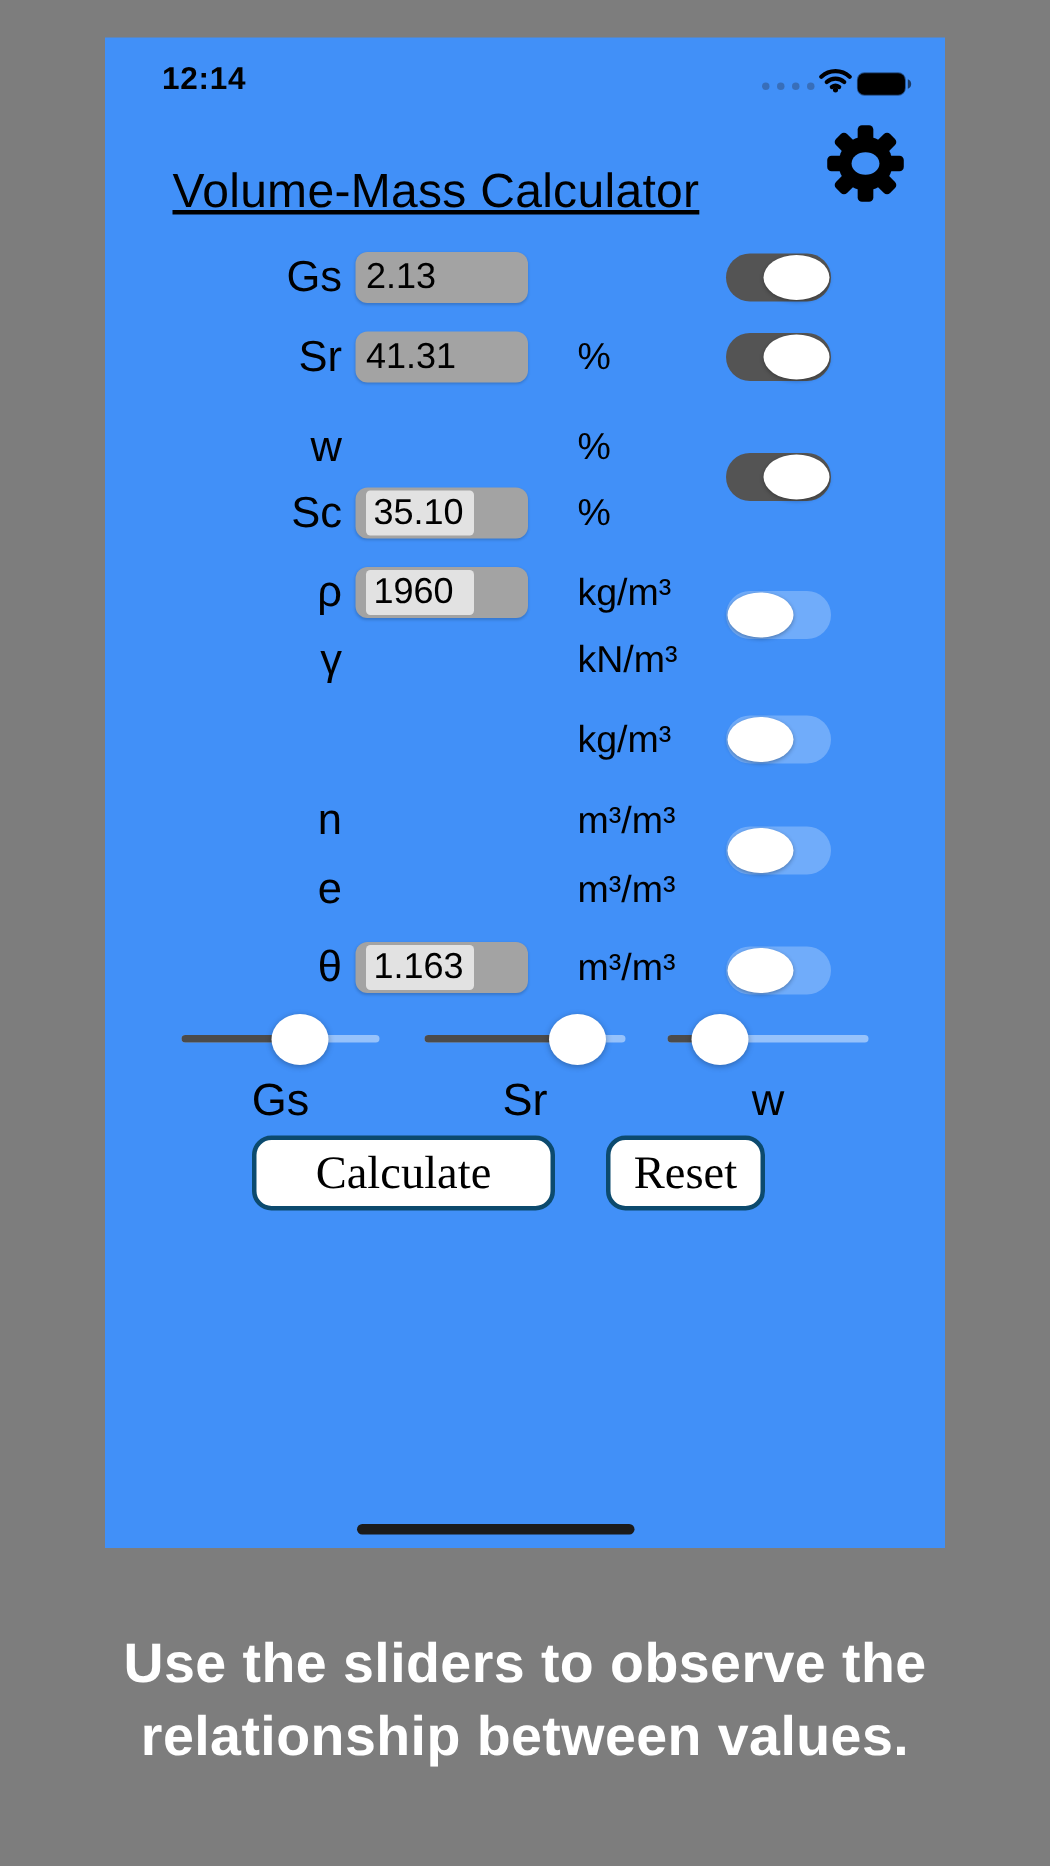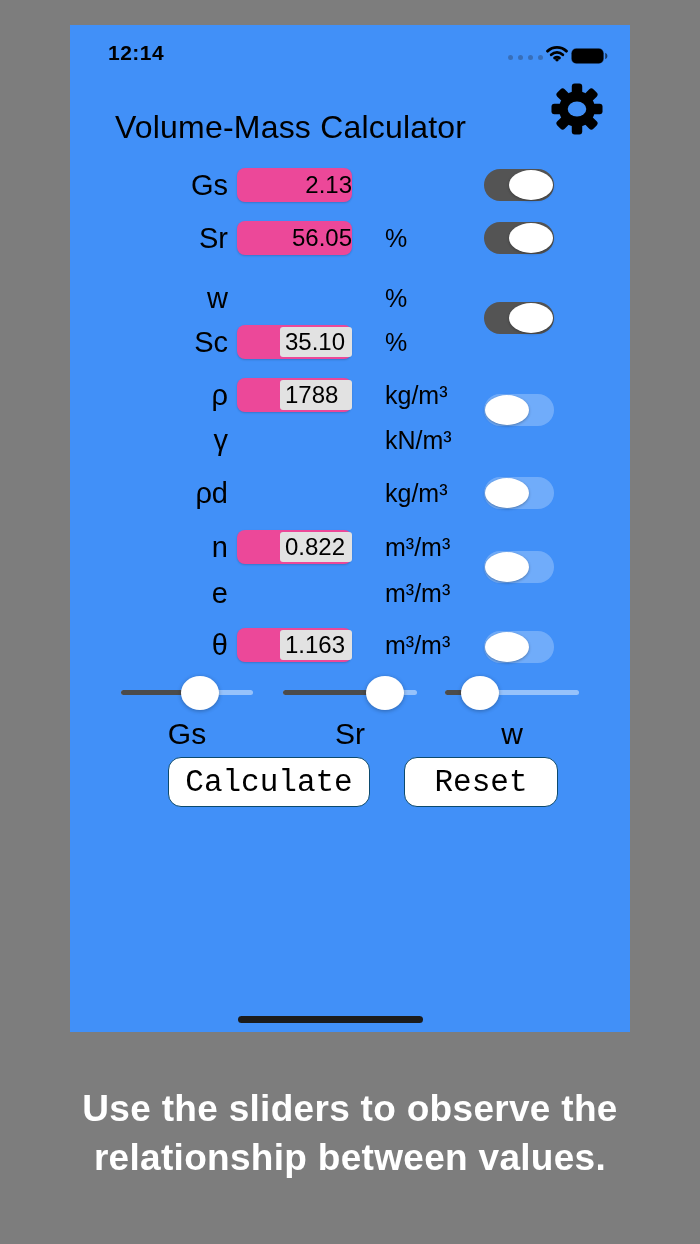--- a/index.html
+++ b/index.html
@@ -26,33 +26,33 @@
     background:var(--blue);
     padding-left:36px;
   }
   
   .time{position:absolute;left:38px;top:16px;font-size:21px;font-weight:700;letter-spacing:.5px;}
   .cell-dots{position:absolute;left:438px;top:30px;display:flex;gap:5px;}
   .cell-dots i{width:5px;height:5px;border-radius:50%;background:rgba(40,50,70,.35);}
   .wifi{position:absolute;left:476px;top:20px;}
   .battery{position:absolute;left:501px;top:23px;}
   
-  .title{position:absolute;left:45px;top:84px;font-size:32px;font-weight:500;letter-spacing:.2px;}
+  .title{position:absolute;left:45px;top:84px;font-size:32px;font-weight:500;letter-spacing:.2px;text-decoration:underline;}
   .gear{position:absolute;left:478px;top:55px;width:58px;height:58px;cursor:pointer;}
   
   .row{position:absolute;left:0;width:560px;height:34px;}
   .rlabel{
     position:absolute;left:0;top:0;width:158px;height:34px;
     text-align:right;font-size:29px;line-height:34px;font-weight:500;
   }
   .field{
     position:absolute;left:167px;top:0;width:115px;height:34px;
-    background:#ec4899;border-radius:8px;
+    background:#a3a3a3;border-radius:8px;
     box-shadow:0 1px 2px rgba(0,0,0,.18);
-    display:flex;align-items:center;padding-left:7px;justify-content:flex-end;
+    display:flex;align-items:center;padding-left:7px;
   }
   .val{font-size:24px;line-height:28px;white-space:nowrap;}
   .val.hl{background:var(--hl);border-radius:3px;padding:1px 5px;min-width:72px;}
   .unit{position:absolute;left:315px;top:0;height:34px;line-height:34px;font-size:25px;font-weight:500;}
   
   .toggle{position:absolute;left:414px;width:70px;height:32px;border-radius:16px;cursor:pointer;}
   .toggle.on{background:var(--toggle-on);}
   .toggle.off{background:rgba(255,255,255,.25);}
   .toggle .knob{
     position:absolute;top:1px;width:44px;height:30px;border-radius:50%;
@@ -69,26 +69,26 @@
     width:38px;height:34px;border-radius:50%;background:#fff;
     box-shadow:0 1px 4px rgba(0,0,0,.3);cursor:pointer;
   }
   .slider .slabel{
     position:absolute;left:0;right:0;top:42px;text-align:center;
     font-size:30px;font-weight:500;
   }
   
   .btn{
     position:absolute;top:732px;height:50px;
-    background:#fff;border:1px solid #0c4a6e;border-radius:13px;
-    font-family:Liberation Mono, monospace;font-size:31px;color:var(--ink);
+    background:#fff;border:3px solid #0c4a6e;border-radius:13px;
+    font-family:Liberation Serif, serif;font-size:31px;color:var(--ink);
     display:flex;align-items:center;justify-content:center;cursor:pointer;
   }
   .btn-calc{left:98px;width:202px;}
-  .btn-reset{left:334px;width:154px;}
+  .btn-reset{left:334px;width:106px;}
   
   .home-bar{position:absolute;left:168px;top:991px;width:185px;height:7px;border-radius:4px;background:#1b1b1b;}
   
   .caption{
     position:absolute;left:50%;top:1084px;transform:translateX(-50%);
     width:600px;text-align:center;
     font-size:37px;line-height:49px;font-weight:700;color:var(--caption);
     letter-spacing:.3px;
   }
 </style>
@@ -140,55 +140,51 @@
   <div class="row" style="top:143px">
     <span class="rlabel">Gs</span>
     <div class="field">
         <span class="val">2.13</span>
       </div>
     <span class="unit"></span>
   </div>
   <div class="row" style="top:196px">
     <span class="rlabel">Sr</span>
     <div class="field">
-        <span class="val">56.05</span>
+        <span class="val">41.31</span>
       </div>
     <span class="unit">%</span>
   </div>
   <div class="row" style="top:256px">
     <span class="rlabel">w</span>
     <span class="unit">%</span>
   </div>
   <div class="row" style="top:300px">
     <span class="rlabel">Sc</span>
     <div class="field">
         <span class="val hl">35.10</span>
       </div>
     <span class="unit">%</span>
   </div>
   <div class="row" style="top:353px">
     <span class="rlabel">ρ</span>
     <div class="field">
-        <span class="val hl">1788</span>
+        <span class="val hl">1960</span>
       </div>
     <span class="unit">kg/m³</span>
   </div>
   <div class="row" style="top:398px">
     <span class="rlabel">γ</span>
     <span class="unit">kN/m³</span>
   </div>
   <div class="row" style="top:451px">
-    <span class="rlabel">ρd</span>
     <span class="unit">kg/m³</span>
   </div>
   <div class="row" style="top:505px">
     <span class="rlabel">n</span>
-    <div class="field">
-        <span class="val hl">0.822</span>
-      </div>
     <span class="unit">m³/m³</span>
   </div>
   <div class="row" style="top:551px">
     <span class="rlabel">e</span>
     <span class="unit">m³/m³</span>
   </div>
   <div class="row" style="top:603px">
     <span class="rlabel">θ</span>
     <div class="field">
         <span class="val hl">1.163</span>

